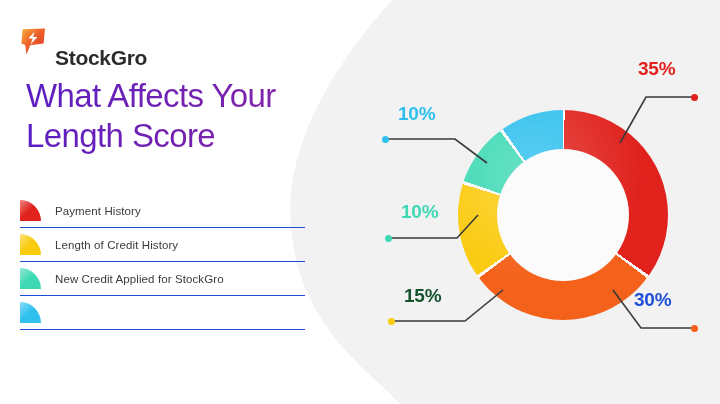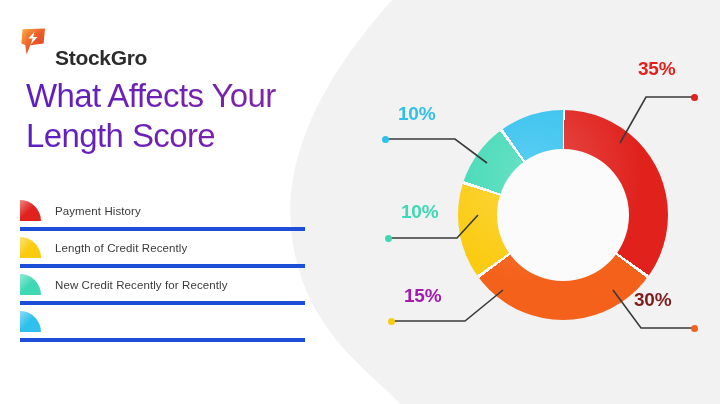--- a/index.html
+++ b/index.html
@@ -77,21 +77,21 @@
     position: absolute;
     left: 20px;
     top: 194px;
     width: 285px;
   }
   .legend-item {
     position: relative;
     height: 33px;
     display: flex;
     align-items: center;
-    border-bottom: 4px solid #1d4ed8;
+    border-bottom: 1px solid #1d4ed8;
   }
   .legend-swatch {
     width: 21px;
     height: 21px;
     flex: 0 0 auto;
     margin-right: 14px;
     border-radius: 0 100% 0 0;
     position: relative;
   }
   .legend-swatch::after {
@@ -197,26 +197,26 @@
   <div class="legend">
 
     <div class="legend-item">
       <span class="legend-swatch" style="background:#E0211C"></span>
       <span class="legend-label">Payment History</span>
     </div>
 
 
     <div class="legend-item">
       <span class="legend-swatch" style="background:#FBCB10"></span>
-      <span class="legend-label">Length of Credit Recently</span>
+      <span class="legend-label">Length of Credit History</span>
     </div>
 
     <div class="legend-item">
       <span class="legend-swatch" style="background:#3ED9B4"></span>
-      <span class="legend-label">New Credit Recently for Recently</span>
+      <span class="legend-label">New Credit Applied for StockGro</span>
     </div>
 
     <div class="legend-item">
       <span class="legend-swatch" style="background:#2FC0EE"></span>
     </div>
 
   </div>
 
   <div class="chart-area">
 
@@ -240,23 +240,23 @@
     </svg>
 
     <span class="leader-dot" style="left:691px; top:94px;  background:#E0211C"></span>
     <span class="leader-dot" style="left:691px; top:325px; background:#F4611A"></span>
     <span class="leader-dot" style="left:388px; top:318px; background:#FBCB10"></span>
     <span class="leader-dot" style="left:385px; top:235px; background:#3ED9B4"></span>
     <span class="leader-dot" style="left:382px; top:136px; background:#2FC0EE"></span>
 
     <div class="callout" style="left:638px; top:58px; color:#E0211C;">35%</div>
 
-    <div class="callout" style="left:634px; top:289px; color:#7f1d1d;">30%</div>
-
-    <div class="callout" style="left:404px; top:285px; color:#a21caf;">15%</div>
+    <div class="callout" style="left:634px; top:289px; color:#1d4ed8;">30%</div>
+
+    <div class="callout" style="left:404px; top:285px; color:#14532d;">15%</div>
 
     <div class="callout" style="left:401px; top:201px; color:#3ED9B4;">10%</div>
 
     <div class="callout" style="left:398px; top:103px; color:#2FC0EE;">10%</div>
 
   </div>
 
 </div>
 
 </body></html>

